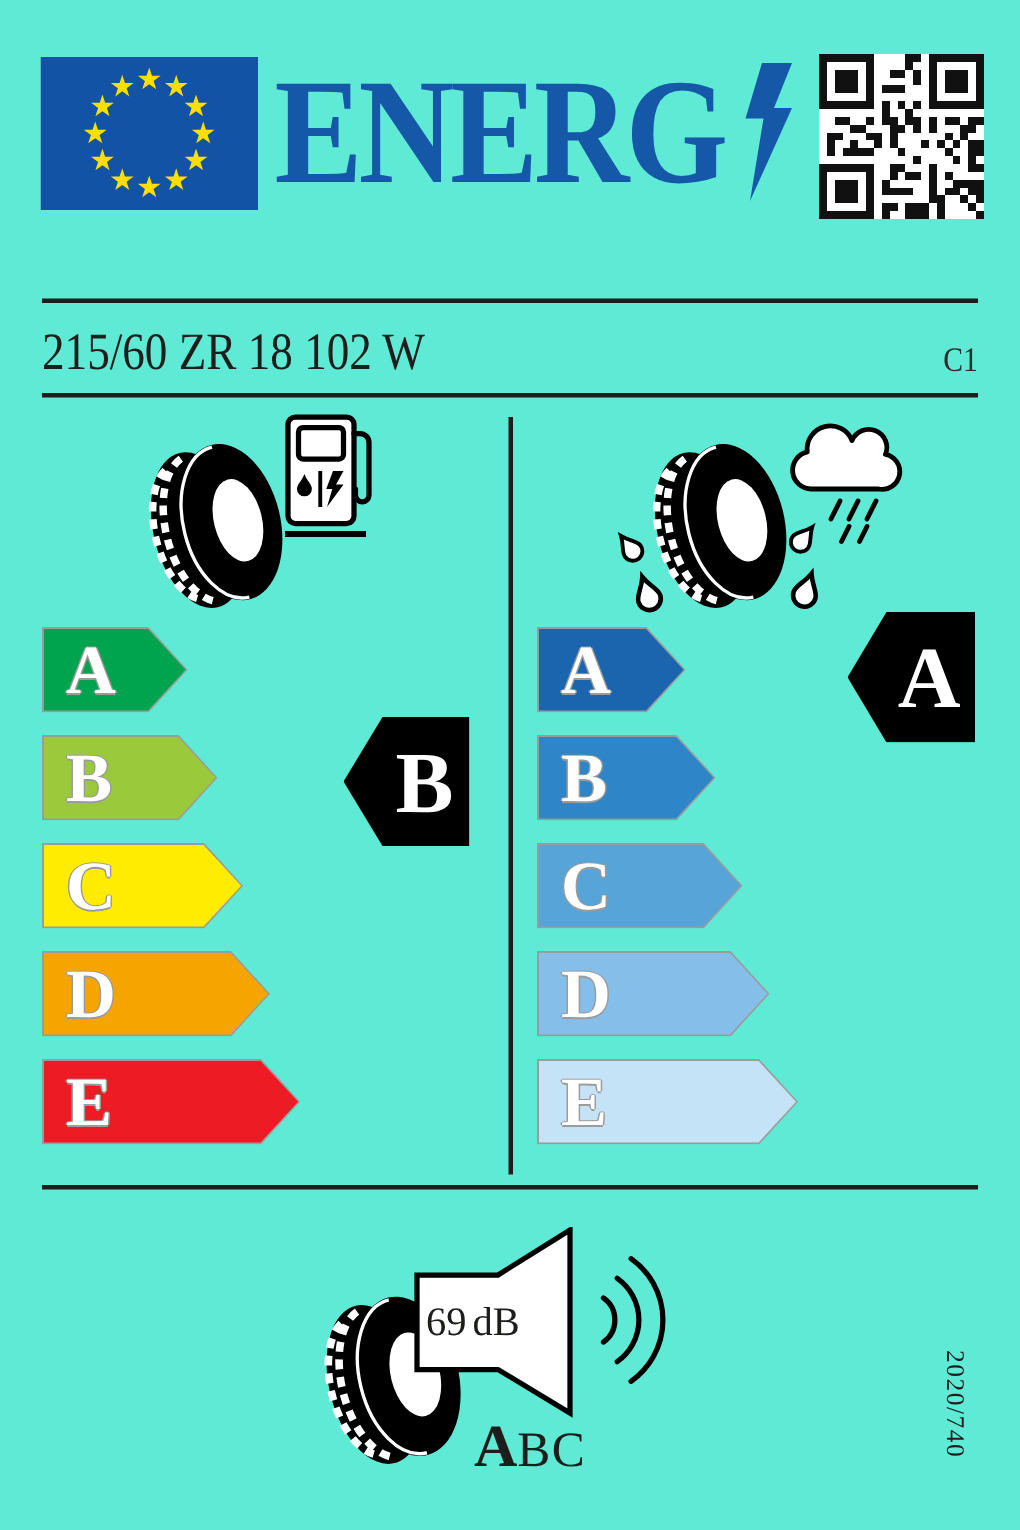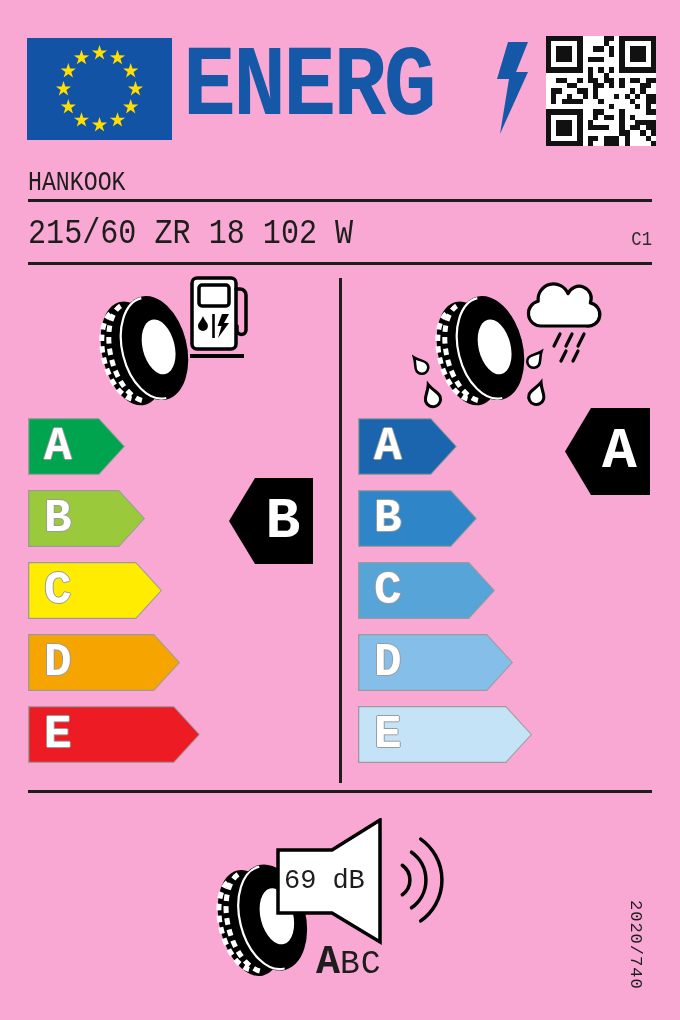--- a/index.html
+++ b/index.html
@@ -1,44 +1,44 @@
 <!DOCTYPE html>
 <html><head>
 <meta charset="utf-8">
 <style>
   html,body{margin:0;padding:0;background:#fff;}
-  .label{position:relative;width:680px;height:1020px;background:#f9a8d4;overflow:hidden;
-         font-family:Liberation Mono, monospace;color:#1d1d1b;}
+  .label{position:relative;width:680px;height:1020px;background:#5eead4;overflow:hidden;
+         font-family:Liberation Serif, serif;color:#1d1d1b;}
   .abs{position:absolute;}
   .cond{transform:scaleX(.86);transform-origin:0 50%;display:inline-block;white-space:nowrap;}
   .cond-r{transform:scaleX(.86);transform-origin:100% 50%;display:inline-block;white-space:nowrap;}
   .hline{position:absolute;height:3px;background:#1d1d1b;}
   .vline{position:absolute;width:3px;background:#1d1d1b;}
 
   .logo-text{position:absolute;left:183px;top:38px;font-size:100px;font-weight:bold;
              line-height:100px;letter-spacing:-3px;transform:scaleX(.88);transform-origin:0 50%;
              white-space:nowrap;}
 
   .brand-row{font-size:27px;line-height:27px;}
   .size-row{font-size:35px;line-height:35px;}
-  .class-row{font-size:20px;line-height:23px;color:#2c2c2c;}
+  .class-row{font-size:23px;line-height:23px;color:#2c2c2c;}
 
   .arrow{position:absolute;height:57px;background:#9b9b9b;display:flex;align-items:center;
          clip-path:polygon(0 0,calc(100% - 26px) 0,100% 50%,calc(100% - 26px) 100%,0 100%);}
   .arrow .fill{position:absolute;inset:1.3px;z-index:0;
          clip-path:polygon(0 0,calc(100% - 25px) 0,100% 50%,calc(100% - 25px) 100%,0 100%);}
   .arrow .lt{position:relative;z-index:1;font-weight:bold;font-size:46px;color:#fff;padding-left:16px;
          text-shadow:-1px 0 #9b9b9b,1px 0 #9b9b9b,0 -1px #9b9b9b,0 1px #9b9b9b;}
 
   .indicator{position:absolute;background:#000;color:#fff;font-weight:bold;
          display:flex;align-items:center;justify-content:center;
          clip-path:polygon(26px 0,100% 0,100% 100%,26px 100%,0 50%);}
   .indicator .lt{padding-left:24px;font-size:58px;}
 
-  .noise-db{position:absolute;left:284px;top:866px;display:flex;gap:16px;align-items:baseline;
+  .noise-db{position:absolute;left:284px;top:866px;display:flex;gap:4px;align-items:baseline;
          font-size:27px;color:#1d1d1b;}
   .noise-class{position:absolute;left:316px;top:940px;display:flex;align-items:baseline;}
   .noise-class .primary{font-size:40px;font-weight:bold;}
   .noise-class .secondary{font-size:33px;font-weight:500;letter-spacing:1px;}
 
   .reg{position:absolute;left:626px;top:900px;writing-mode:vertical-rl;font-size:17px;
        letter-spacing:1px;color:#1d1d1b;}
   svg{display:block;}
 </style>
 </head>
@@ -289,23 +289,20 @@
         <rect x="0" y="20" width="1" height="1"></rect>
         <rect x="1" y="20" width="1" height="1"></rect>
         <rect x="2" y="20" width="1" height="1"></rect>
         <rect x="3" y="20" width="1" height="1"></rect>
         <rect x="4" y="20" width="1" height="1"></rect>
         <rect x="5" y="20" width="1" height="1"></rect>
         <rect x="6" y="20" width="1" height="1"></rect>
       </g>
   </svg>
 
-  <div class="abs brand-row" style="left:28px;top:170px">
-    <span class="cond">HANKOOK</span>
-  </div>
   <div class="hline" style="left:28px;top:199px;width:624px"></div>
 
   <div class="abs size-row" style="left:28px;top:217px">
     <span class="cond">215/60 ZR 18 102 W</span>
   </div>
   <div class="abs class-row" style="right:28px;top:228px">
     <span class="cond-r">C1</span>
   </div>
   <div class="hline" style="left:28px;top:262px;width:624px"></div>
 

